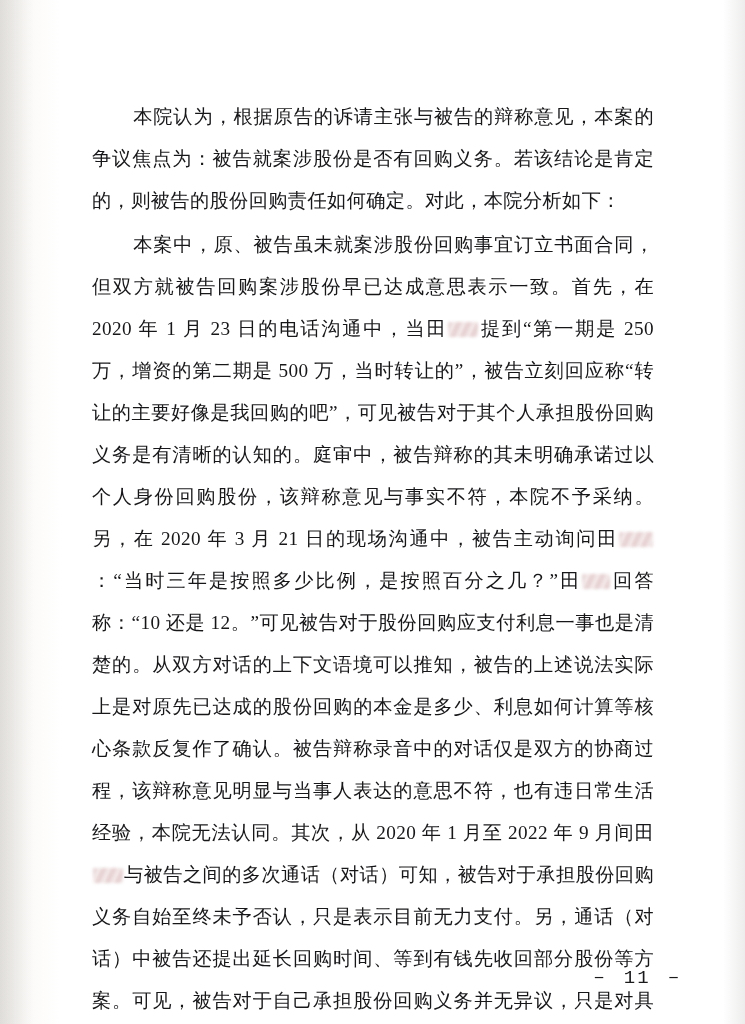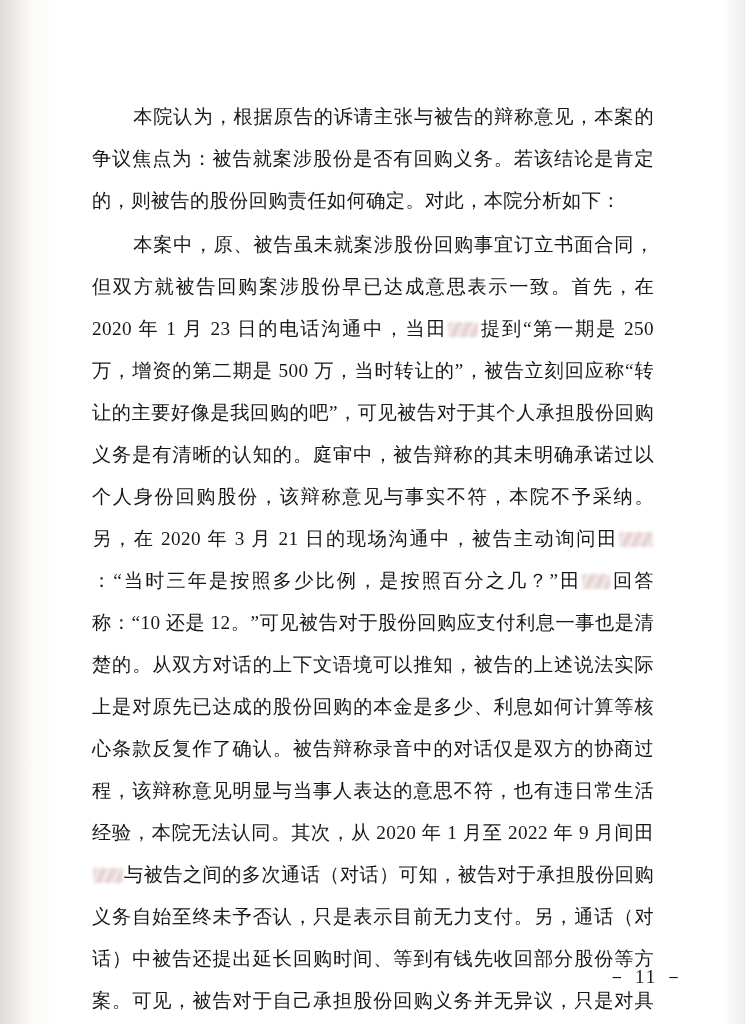--- a/index.html
+++ b/index.html
@@ -68,21 +68,21 @@
   }
   .redact.w2 { width: 34px; }
   .redact.w3 { width: 28px; }
   .page-number {
     position: absolute;
     right: 60px;
     bottom: 34px;
     font-size: 19px;
     color: #1a1a1c;
     letter-spacing: 2px;
-    font-family: Liberation Serif, serif;
+    font-family: Liberation Mono, monospace;
   }
   .edge-shadow-left {
     position: absolute;
     left: 0; top: 0;
     width: 34px; height: 1024px;
     background: linear-gradient(90deg, rgba(120,115,110,0.16), rgba(255,255,255,0));
     pointer-events: none;
   }
   .edge-shadow-right {
     position: absolute;

